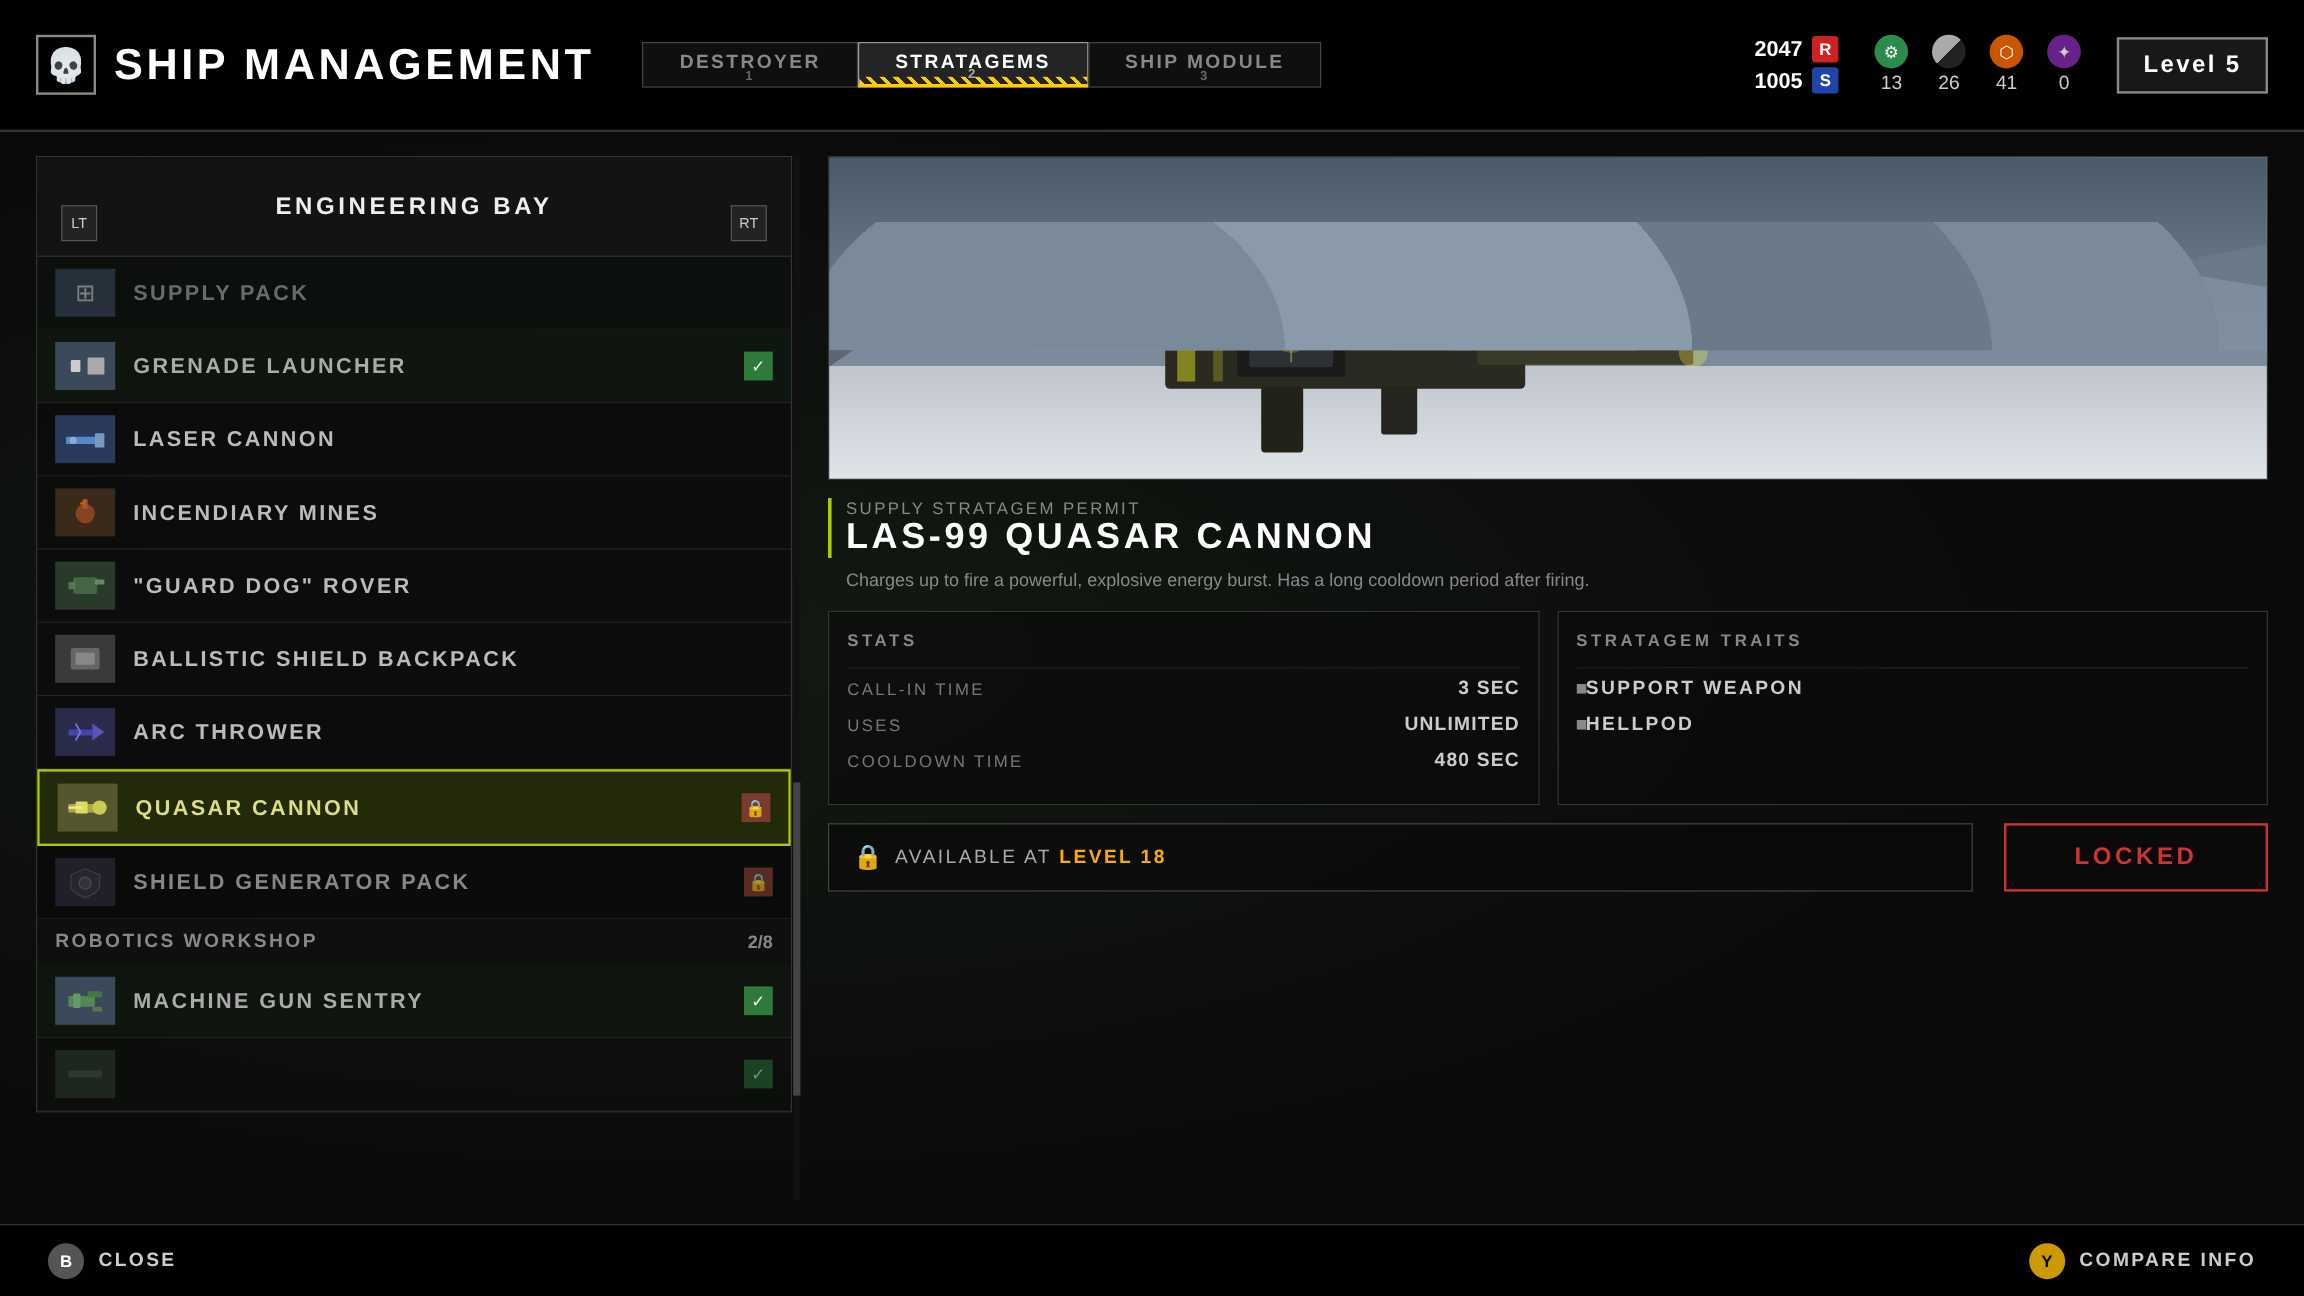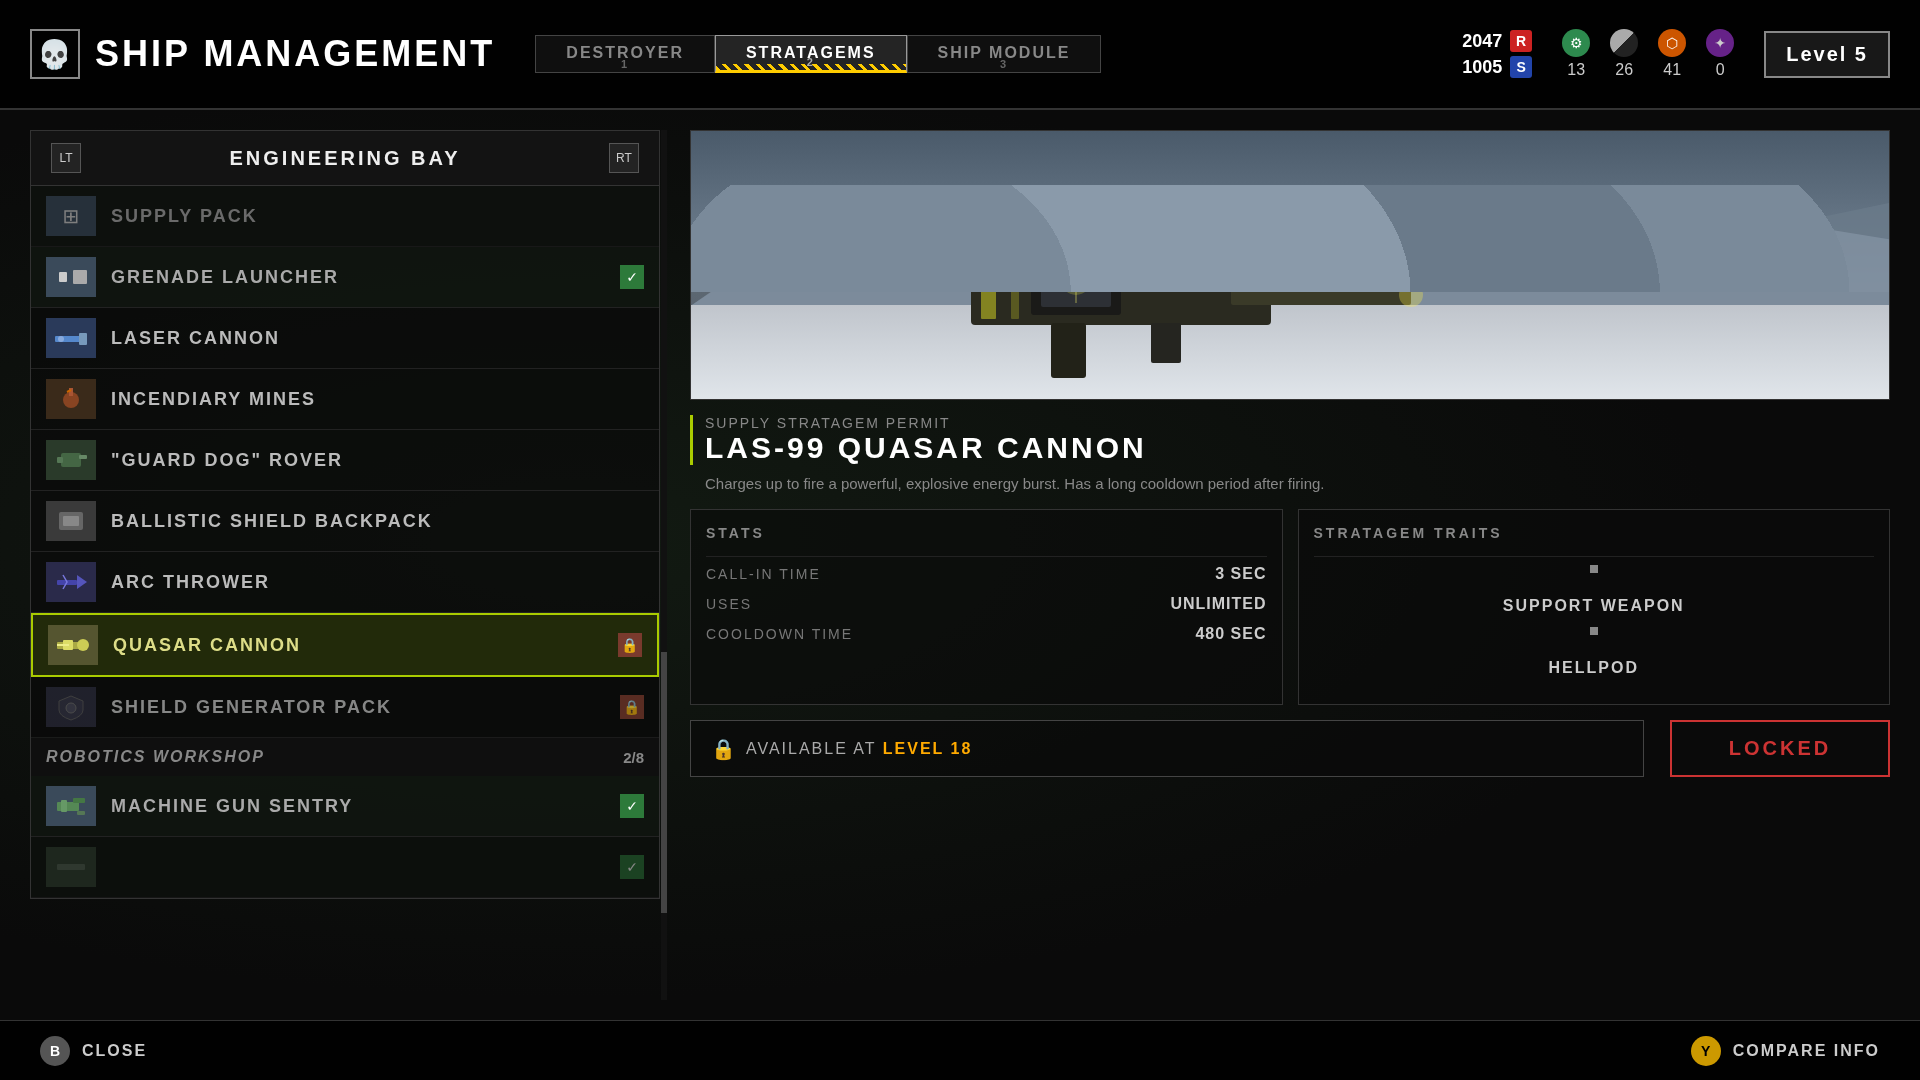--- a/index.html
+++ b/index.html
@@ -240,20 +240,21 @@
       width: 30px;
       height: 30px;
       border: 1px solid #555;
       background: rgba(40,40,40,0.8);
       display: flex;
       align-items: center;
       justify-content: center;
       font-size: 12px;
       color: #ccc;
       cursor: pointer;
+      margin-top: 28px;
     }
 
     .items-list {
       flex: 1;
       overflow: hidden;
       display: flex;
       flex-direction: column;
     }
 
     .list-item {
@@ -341,21 +342,20 @@
       padding: 10px 15px;
       background: rgba(15,15,15,0.9);
     }
 
     .section-title {
       font-size: 16px;
       font-weight: bold;
       letter-spacing: 2px;
       color: #888;
       text-transform: uppercase;
-      font-style: italic;
     }
 
     .section-count {
       font-size: 15px;
       color: #888;
       font-weight: bold;
     }
 
     
     .right-panel {
@@ -485,23 +485,22 @@
 
     .stat-divider {
       border: none;
       border-top: 1px solid #222;
       margin: 8px 0;
     }
 
     .trait-row {
       display: flex;
       align-items: center;
-      gap: 24px;
+      gap: 0;
       margin-bottom: 12px;
-      flex-direction: column;
     }
 
     .trait-bullet {
       width: 8px;
       height: 8px;
       background: #888;
       flex-shrink: 0;
     }
 
     .trait-name {

